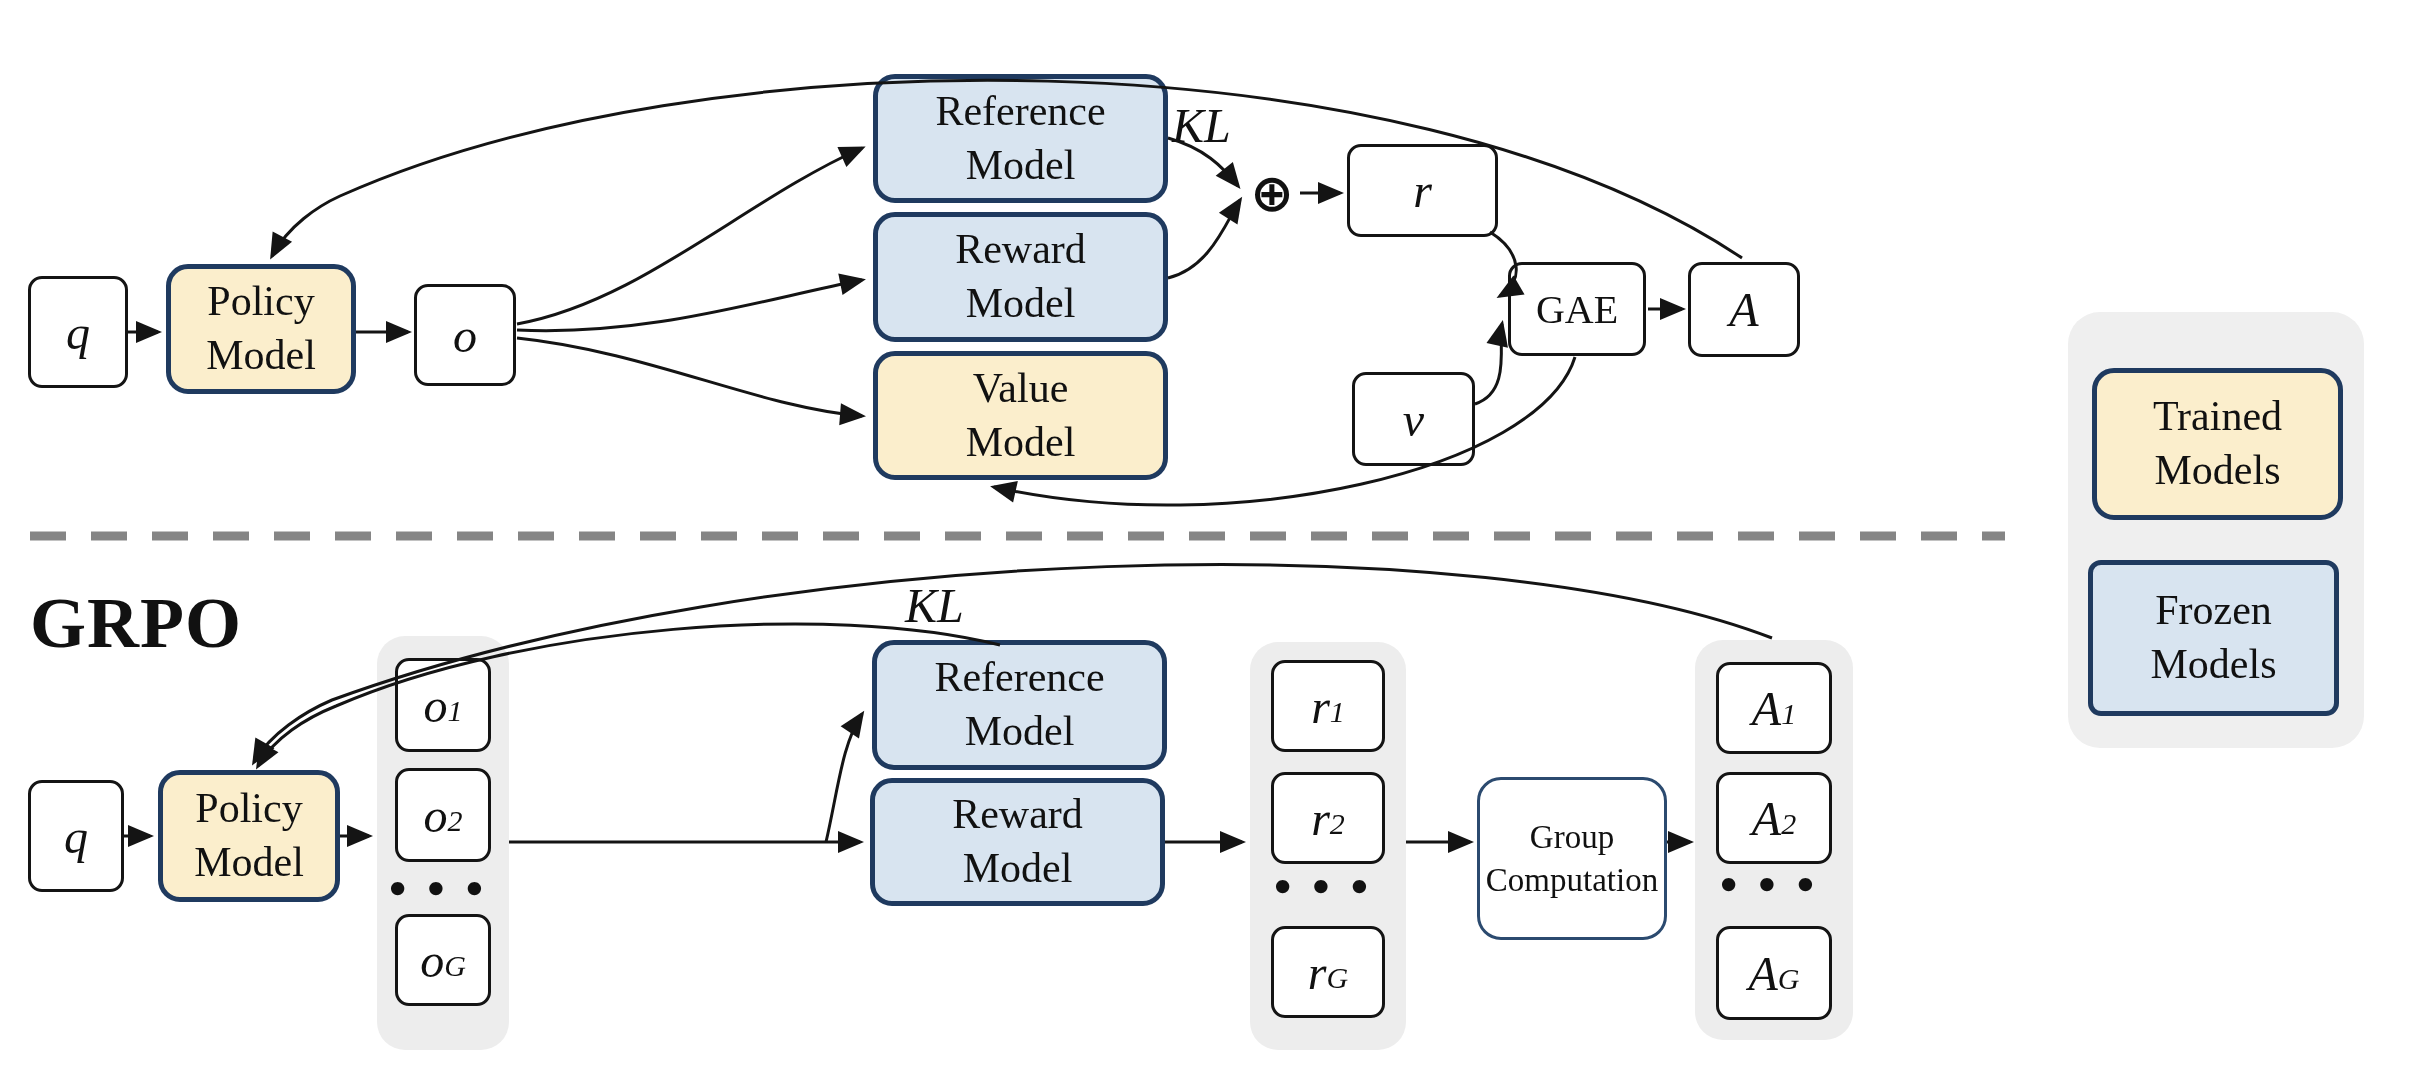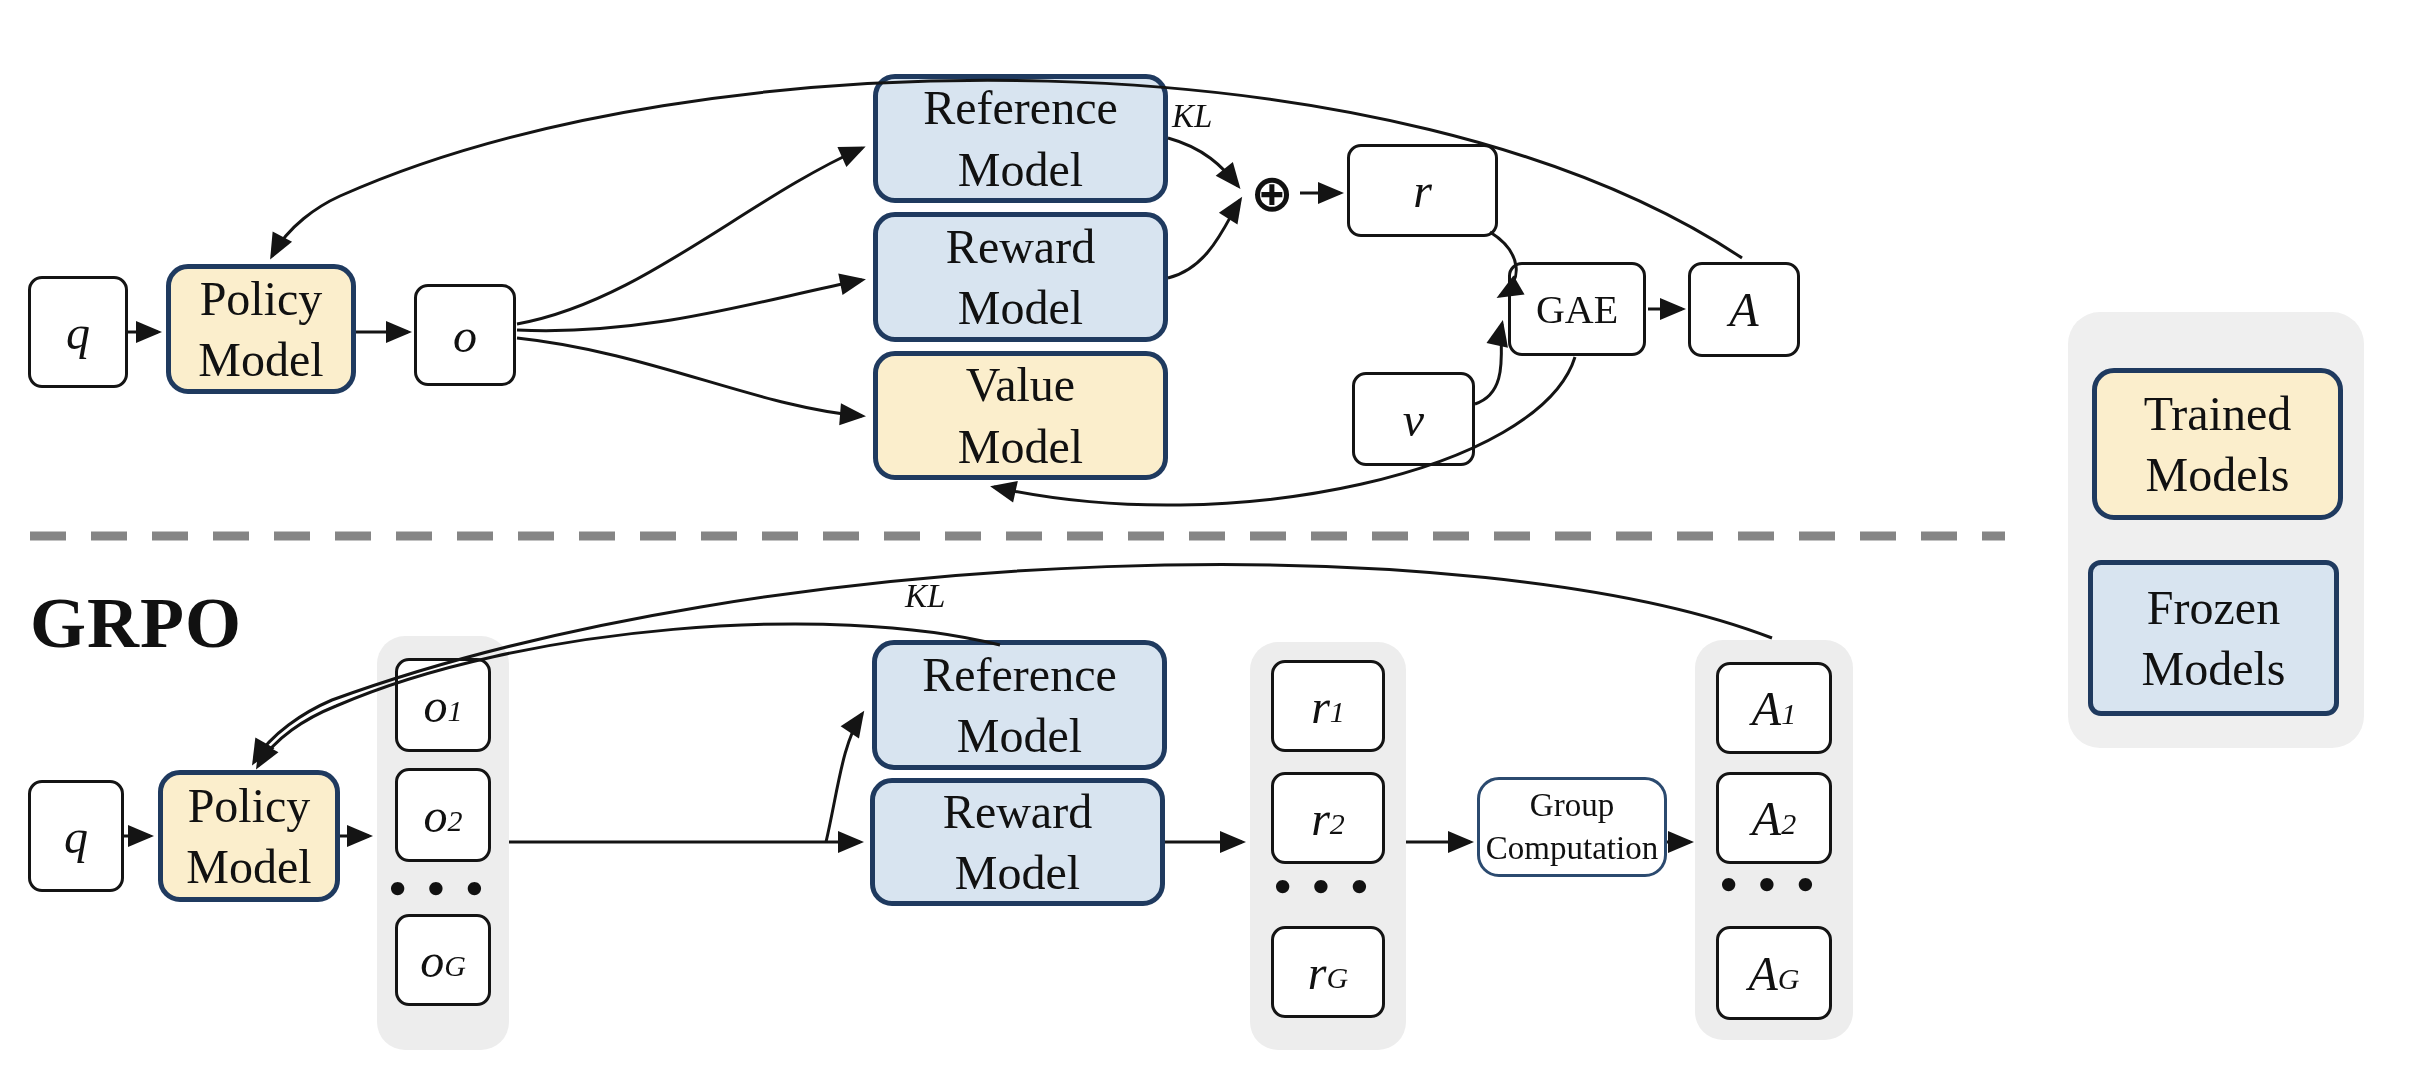--- a/index.html
+++ b/index.html
@@ -1,30 +1,30 @@
 <!DOCTYPE html>
 <html><head>
 <meta charset="utf-8">
 <style>
   html,body{margin:0;padding:0;background:#fff;}
   #canvas{position:relative;width:2432px;height:1070px;background:#fff;overflow:hidden;
           font-family:"Liberation Serif",serif;color:#111;}
   .box{position:absolute;display:flex;align-items:center;justify-content:center;
        background:#fff;border:3px solid #141414;border-radius:14px;box-sizing:border-box;}
   .model{flex-direction:column;border:5px solid #1F3A5F;border-radius:22px;
-         font-size:48px;line-height:1.28;text-align:center;}
+         font-size:42px;line-height:1.28;text-align:center;}
   .trained{background:#FBEECC;align-items:center;}
   .frozen{background:#D8E4F0;}
   .math{font-style:italic;font-size:48px;}
   .math sub{font-size:30px;line-height:0;transform:translateY(6px);}
   .col{position:absolute;background:#EDEDED;border-radius:28px;}
   .dots{position:absolute;display:flex;align-items:center;justify-content:center;
         font-family:"DejaVu Sans",sans-serif;font-weight:bold;font-size:38px;letter-spacing:14px;}
   .title{position:absolute;font-weight:bold;font-size:72px;letter-spacing:1px;}
-  .kl{position:absolute;font-style:italic;font-size:33px;}
+  .kl{position:absolute;font-style:italic;font-size:48px;}
   .oplus{position:absolute;display:flex;align-items:center;justify-content:center;
          font-family:"DejaVu Sans",sans-serif;font-weight:bold;font-size:52px;}
   .gc{border:3px solid #2B4A6F;border-radius:22px;font-size:33px;line-height:1.3;
       flex-direction:column;text-align:center;}
   svg.overlay{position:absolute;left:0;top:0;pointer-events:none;}
   svg.overlay path{fill:none;stroke:#141414;stroke-width:3;}
   svg.overlay path.div{stroke:#858585;stroke-width:9;stroke-dasharray:36 25;}
 </style>
 </head>
 <body>
@@ -126,21 +126,21 @@
   <div class="box math" style="left:1271px;top:772px;width:114px;height:92px;">
     <span>r</span>
       <sub>2</sub>
   </div>
   <div class="dots" style="left:1264px;top:868px;width:128px;height:40px;">•••</div>
   <div class="box math" style="left:1271px;top:926px;width:114px;height:92px;">
     <span>r</span>
       <sub>G</sub>
   </div>
 
-  <div class="box gc" style="left:1477px;top:777px;width:190px;height:100px;">
+  <div class="box gc" style="left:1477px;top:777px;width:190px;height:163px;border-radius:24px;">
     <span>Group</span>
     <span>Computation</span>
   </div>
 
   <div class="col" style="left:1695px;top:640px;width:158px;height:400px;"></div>
   <div class="box math" style="left:1716px;top:662px;width:116px;height:92px;">
     <span>A</span>
       <sub>1</sub>
   </div>
   <div class="box math" style="left:1716px;top:772px;width:116px;height:92px;">

